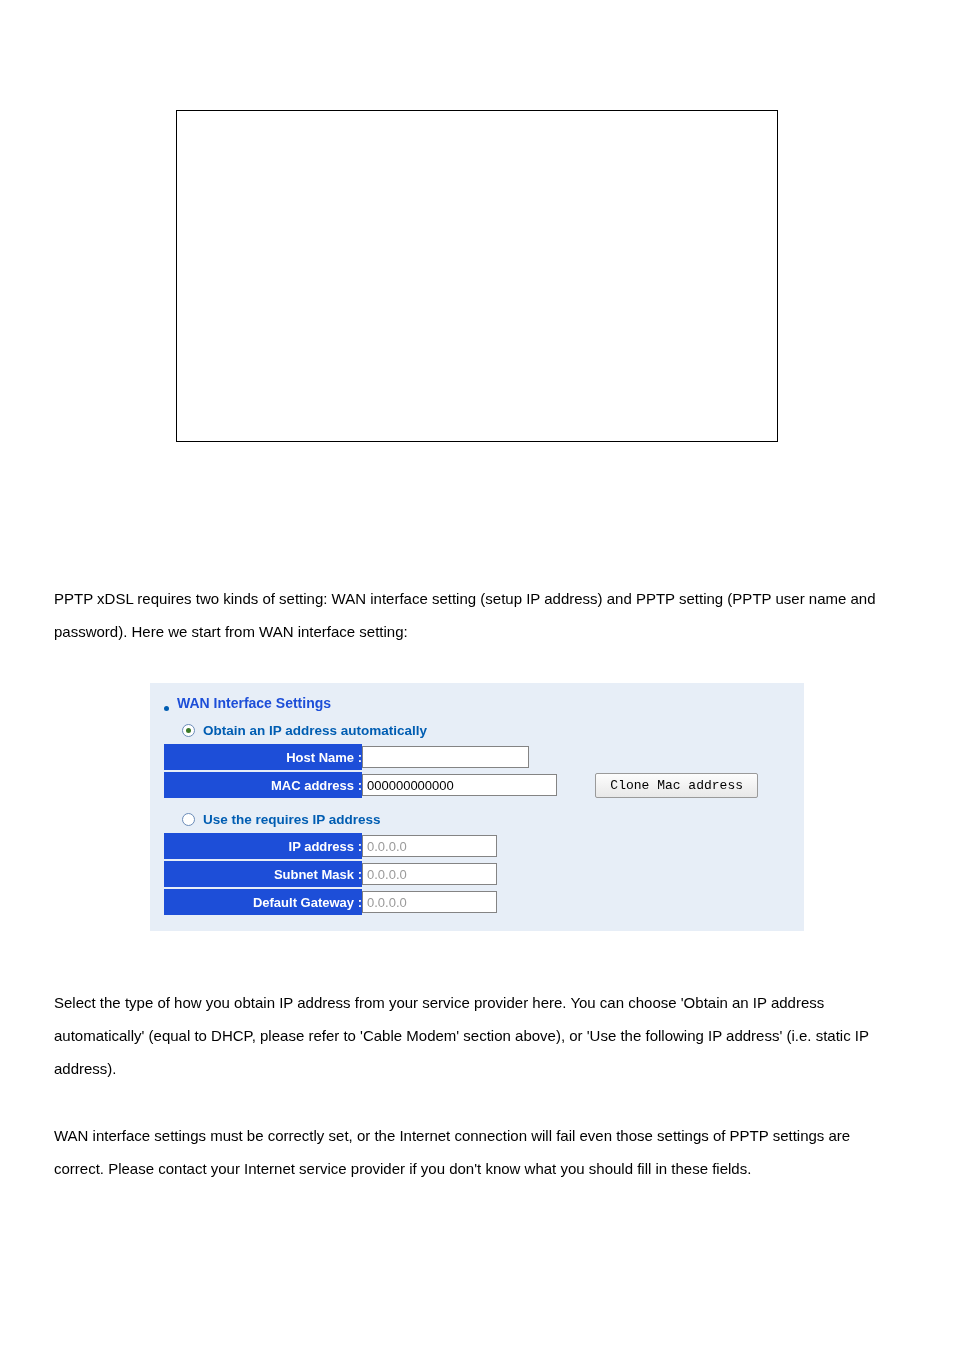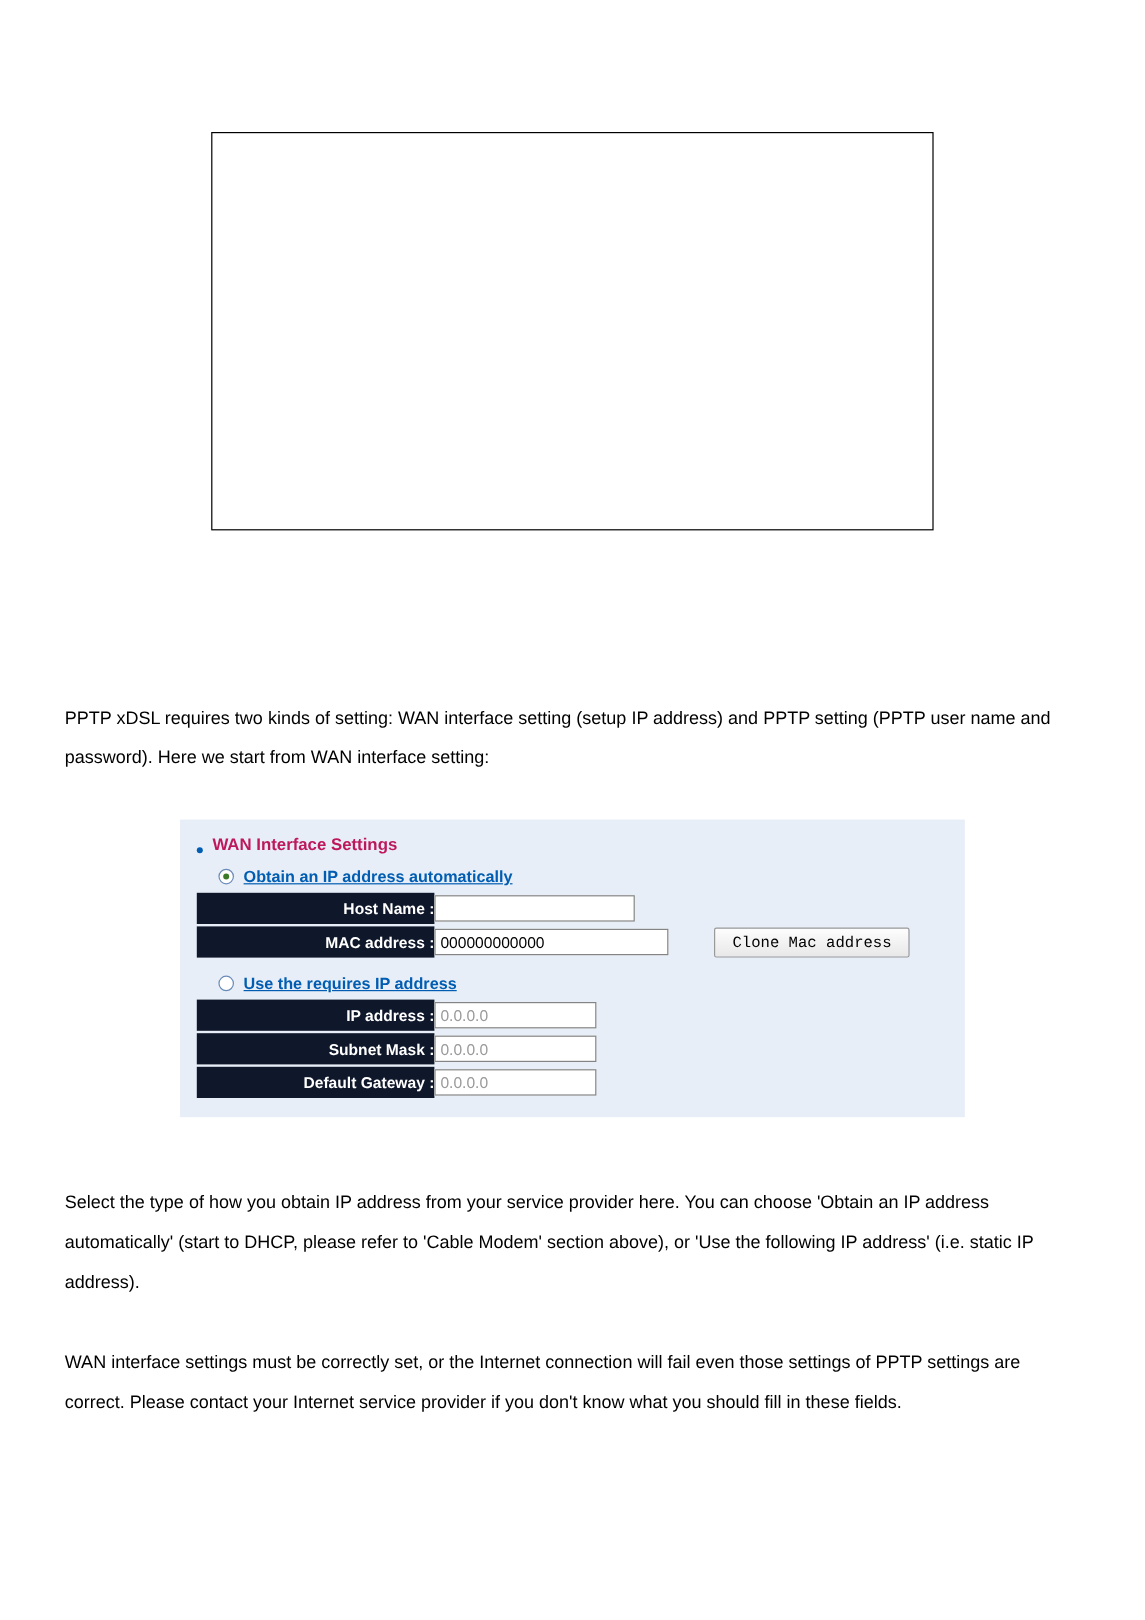--- a/index.html
+++ b/index.html
@@ -28,42 +28,41 @@
   }
   .settings-box {
     margin: 35px auto 0 auto;
     width: 654px;
     background: #e7eef7;
     padding: 12px 14px 14px 14px;
     box-sizing: border-box;
   }
   .bullet-title {
     font-weight: bold;
-    color: #be185d;
+    color: #1d4ed8;
     font-size: 14px;
     margin-bottom: 4px;
     display: flex;
     align-items: flex-end;
   }
   .bullet-title .dot {
     width: 5px;
     height: 5px;
     border-radius: 50%;
     background: #005db2;
     margin-right: 8px;
     display: inline-block;
   }
   .radio-row {
     display: flex;
     align-items: center;
     margin: 12px 0 4px 18px;
     font-weight: bold;
     color: #005db2;
     font-size: 13.5px;
-    text-decoration: underline;
   }
   .radio {
     width: 13px;
     height: 13px;
     border-radius: 50%;
     border: 1.5px solid #6a8bb8;
     margin-right: 8px;
     position: relative;
     background: #fff;
     box-sizing: border-box;
@@ -83,21 +82,21 @@
     border-collapse: separate;
     border-spacing: 0 2px;
   }
   .form-table td {
     padding: 0;
     vertical-align: middle;
   }
   .label-cell {
     width: 198px;
     height: 26px;
-    background: #0f172a;
+    background: #1d4ed8;
     color: #fff;
     font-size: 13px;
     font-weight: bold;
     text-align: right;
     padding-right: 8px;
     box-sizing: border-box;
   }
   .input-cell input {
     height: 22px;
     border: 1px solid #848484;
@@ -209,18 +208,18 @@
         <td class="label-cell">Default Gateway :</td>
         <td class="input-cell">
           <input type="text" disabled="" style="width: 135px;" value="0.0.0.0">
         </td>
         <td></td>
       </tr>
     </tbody>
       </table>
   </div>
 
-  <p class="paragraph2">Select the type of how you obtain IP address from your service provider here. You can choose 'Obtain an IP address automatically' (start to DHCP, please refer to 'Cable Modem' section above), or 'Use the following IP address' (i.e. static IP address).</p>
+  <p class="paragraph2">Select the type of how you obtain IP address from your service provider here. You can choose 'Obtain an IP address automatically' (equal to DHCP, please refer to 'Cable Modem' section above), or 'Use the following IP address' (i.e. static IP address).</p>
 
   <p class="paragraph3">WAN interface settings must be correctly set, or the Internet connection will fail even those settings of PPTP settings are correct. Please contact your Internet service provider if you don't know what you should fill in these fields.</p>
 
 
 </div>
 
 </body></html>

